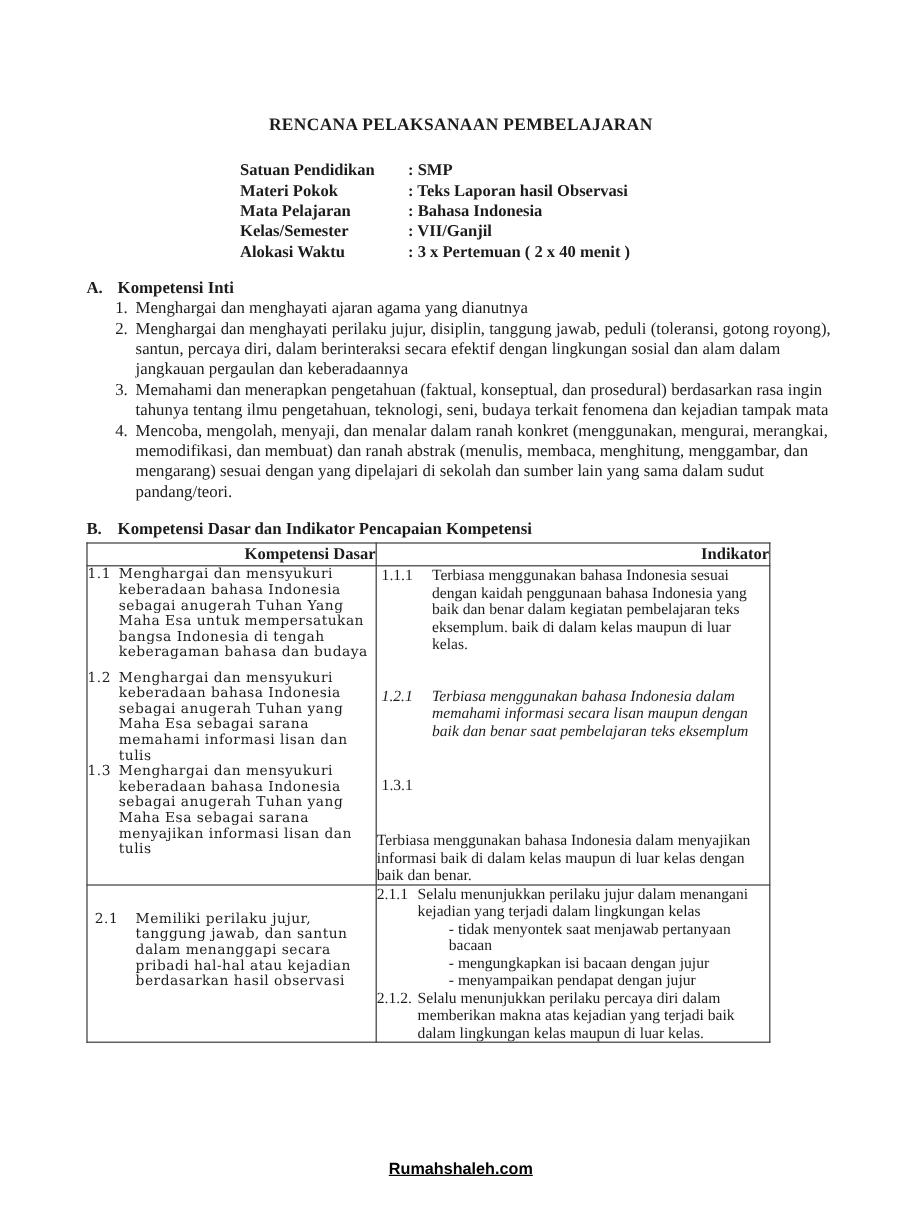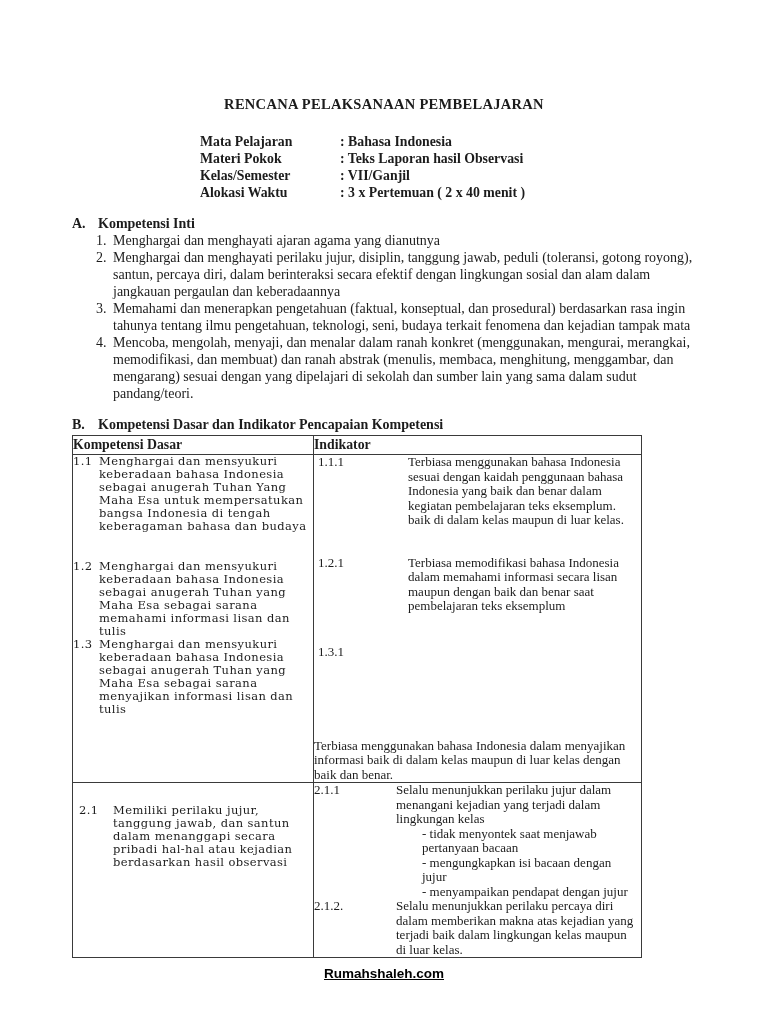--- a/index.html
+++ b/index.html
@@ -45,49 +45,49 @@
     width:569px;
   }
   .kd-table th,.kd-table td{
     border:1px solid #3a3a3a;
     vertical-align:top;
     padding:0;
   }
   .kd-table th{
     font-size:13.8px;
     font-weight:bold;
-    text-align:left;
+    text-align:right;
     height:18px;
     line-height:18px;
   }
   .col-kd{width:241px;}
   .col-ind{width:328px;}
   
   .kd-cell{
     font-family:"DejaVu Serif", serif;
     font-size:11.5px;
     line-height:13px;
     letter-spacing:0.4px;
     padding:4px 3px 4px 4px;
   }
   .kd-p{padding-left:26px;text-indent:-26px;}
   .kd-p .pnum{display:inline-block;width:26px;text-indent:0;}
-  .kd-p.gap-top{margin-top:27px;}
+  .kd-p.gap-top{margin-top:8px;}
   .kd-cell.row2 .kd-p{padding-left:34px;text-indent:-34px;margin-left:6px;margin-top:21px;}
   .kd-cell.row2 .kd-p .pnum{width:30px;margin-right:4px;}
   
   .ind-cell{
     font-size:13px;
     line-height:14.5px;
     padding:4px 26px 4px 2px;
   }
-  .ind-p{display:flex;gap:48px;}
+  .ind-p{display:flex;}
   .ind-num{flex:0 0 46px;padding-left:4px;box-sizing:border-box;}
   .ind-text{flex:1;}
-  .ind-p.gap1{margin-top:28px;}
+  .ind-p.gap1{margin-top:28px;font-style:italic;}
   .ind-p.gap2{margin-top:31px;flex-direction:column;}
   .ind-cell.row2{padding-right:4px;}
   .ind-cell.row2 .ind-num{flex:0 0 34px;padding-left:0;}
   .ind-p.gap3{}
   .ind-bullets{margin-left:26px;}
   
   .footer{
     position:absolute;
     left:0;right:0;
     top:966px;
@@ -100,26 +100,30 @@
 </style>
 </head>
 <body>
 
 <div class="page">
 
   <div class="doc-title">RENCANA PELAKSANAAN PEMBELAJARAN</div>
 
   <div class="meta">
     <div class="meta-row">
+      <span class="meta-label">Satuan Pendidikan</span>
+      <span class="meta-value">: SMP</span>
+    </div>
+    <div class="meta-row">
+      <span class="meta-label">Materi Pokok</span>
+      <span class="meta-value">: Teks Laporan hasil Observasi</span>
+    </div>
+    <div class="meta-row">
       <span class="meta-label">Mata Pelajaran</span>
       <span class="meta-value">: Bahasa Indonesia</span>
-    </div>
-    <div class="meta-row">
-      <span class="meta-label">Materi Pokok</span>
-      <span class="meta-value">: Teks Laporan hasil Observasi</span>
     </div>
     <div class="meta-row">
       <span class="meta-label">Kelas/Semester</span>
       <span class="meta-value">: VII/Ganjil</span>
     </div>
     <div class="meta-row">
       <span class="meta-label">Alokasi Waktu</span>
       <span class="meta-value">: 3 x Pertemuan  ( 2 x 40 menit )</span>
     </div>
   </div>
@@ -171,21 +175,21 @@
           <div class="kd-p gap-top"><span class="pnum">1.2</span><span>Menghargai dan mensyukuri keberadaan bahasa Indonesia sebagai anugerah Tuhan yang Maha Esa sebagai sarana memahami informasi lisan dan tulis</span></div>
           <div class="kd-p"><span class="pnum">1.3</span><span>Menghargai dan mensyukuri keberadaan bahasa Indonesia sebagai anugerah Tuhan yang Maha Esa sebagai sarana menyajikan informasi lisan dan tulis</span></div>
         </td>
         <td class="ind-cell">
           <div class="ind-p">
             <span class="ind-num">1.1.1</span>
             <span class="ind-text">Terbiasa menggunakan bahasa Indonesia sesuai dengan kaidah penggunaan bahasa Indonesia yang baik dan benar dalam kegiatan pembelajaran teks eksemplum. baik di dalam kelas maupun di luar kelas.</span>
           </div>
           <div class="ind-p gap1">
             <span class="ind-num">1.2.1</span>
-            <span class="ind-text">Terbiasa memodifikasi bahasa Indonesia dalam memahami informasi  secara lisan maupun dengan baik dan benar saat pembelajaran teks eksemplum</span>
+            <span class="ind-text">Terbiasa menggunakan bahasa Indonesia dalam memahami informasi  secara lisan maupun dengan baik dan benar saat pembelajaran teks eksemplum</span>
           </div>
           <div class="ind-p gap2">
             <span class="ind-num">1.3.1</span>
             <span class="ind-text">Terbiasa menggunakan bahasa Indonesia dalam menyajikan informasi baik di dalam kelas maupun di luar kelas dengan baik dan benar.</span>
           </div>
         </td>
       </tr>
       <tr>
         <td class="kd-cell row2">
           <div class="kd-p"><span class="pnum">2.1</span><span>Memiliki perilaku jujur, tanggung jawab, dan santun dalam menanggapi secara pribadi hal-hal atau kejadian berdasarkan hasil observasi</span></div>

